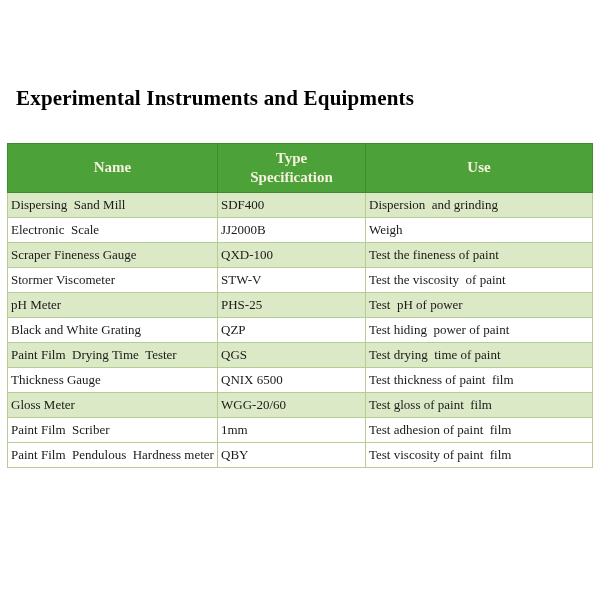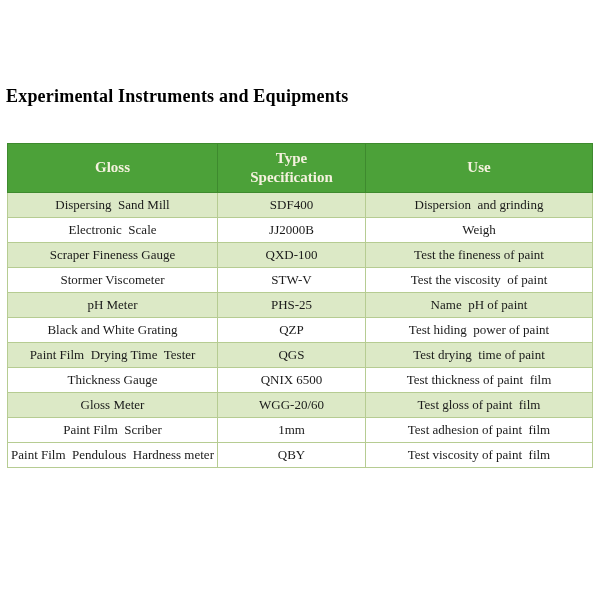--- a/index.html
+++ b/index.html
@@ -18,22 +18,22 @@
     background: #FFFFFF;
     font-family: "Liberation Serif", "DejaVu Serif", serif;
     overflow: hidden;
   }
   .page {
     position: relative;
     width: 600px; height: 600px;
   }
   .page-title {
     position: absolute;
-    left: 6px; top: 86px;
-    font-size: 18px;
+    left: 16px; top: 86px;
+    font-size: 21px;
     font-weight: bold;
     color: var(--title-text);
     letter-spacing: 0.2px;
     white-space: nowrap;
   }
   table.instruments {
     position: absolute;
     left: 7px; top: 143px;
     width: 585px;
     border-collapse: collapse;
@@ -52,21 +52,20 @@
     vertical-align: middle;
     height: 49px;
     line-height: 1.3;
   }
   table.instruments th span { white-space: pre-line; }
   table.instruments td {
     border: 1px solid var(--border);
     background: var(--row-bg);
     color: var(--cell-text);
     font-size: 13px;
-    text-align: center;
     vertical-align: middle;
     height: 25px;
     padding: 0 3px;
     overflow: hidden;
   }
   table.instruments tr.alt td { background: var(--row-alt-bg); }
   table.instruments td span { white-space: pre-wrap; }
 </style>
 </head>
 <body>
@@ -77,21 +76,21 @@
 
   <table class="instruments">
     <colgroup>
       <col class="c-name">
       <col class="c-spec">
       <col class="c-use">
     </colgroup>
     <thead>
       <tr>
         <th>
-          <span>Gloss</span>
+          <span>Name</span>
         </th>
         <th>
           <span>Type
 Specification</span>
         </th>
         <th>
           <span>Use</span>
         </th>
       </tr>
     </thead>
@@ -112,21 +111,21 @@
       <td><span>Test the fineness of paint</span></td>
     </tr>
         <tr>
       <td><span>Stormer Viscometer</span></td>
       <td><span>STW-V</span></td>
       <td><span>Test the viscosity  of paint</span></td>
     </tr>
         <tr class="alt">
       <td><span>pH Meter</span></td>
       <td><span>PHS-25</span></td>
-      <td><span>Name  pH of paint</span></td>
+      <td><span>Test  pH of power</span></td>
     </tr>
         <tr>
       <td><span>Black and White Grating</span></td>
       <td><span>QZP</span></td>
       <td><span>Test hiding  power of paint</span></td>
     </tr>
         <tr class="alt">
       <td><span>Paint Film  Drying Time  Tester</span></td>
       <td><span>QGS</span></td>
       <td><span>Test drying  time of paint</span></td>

